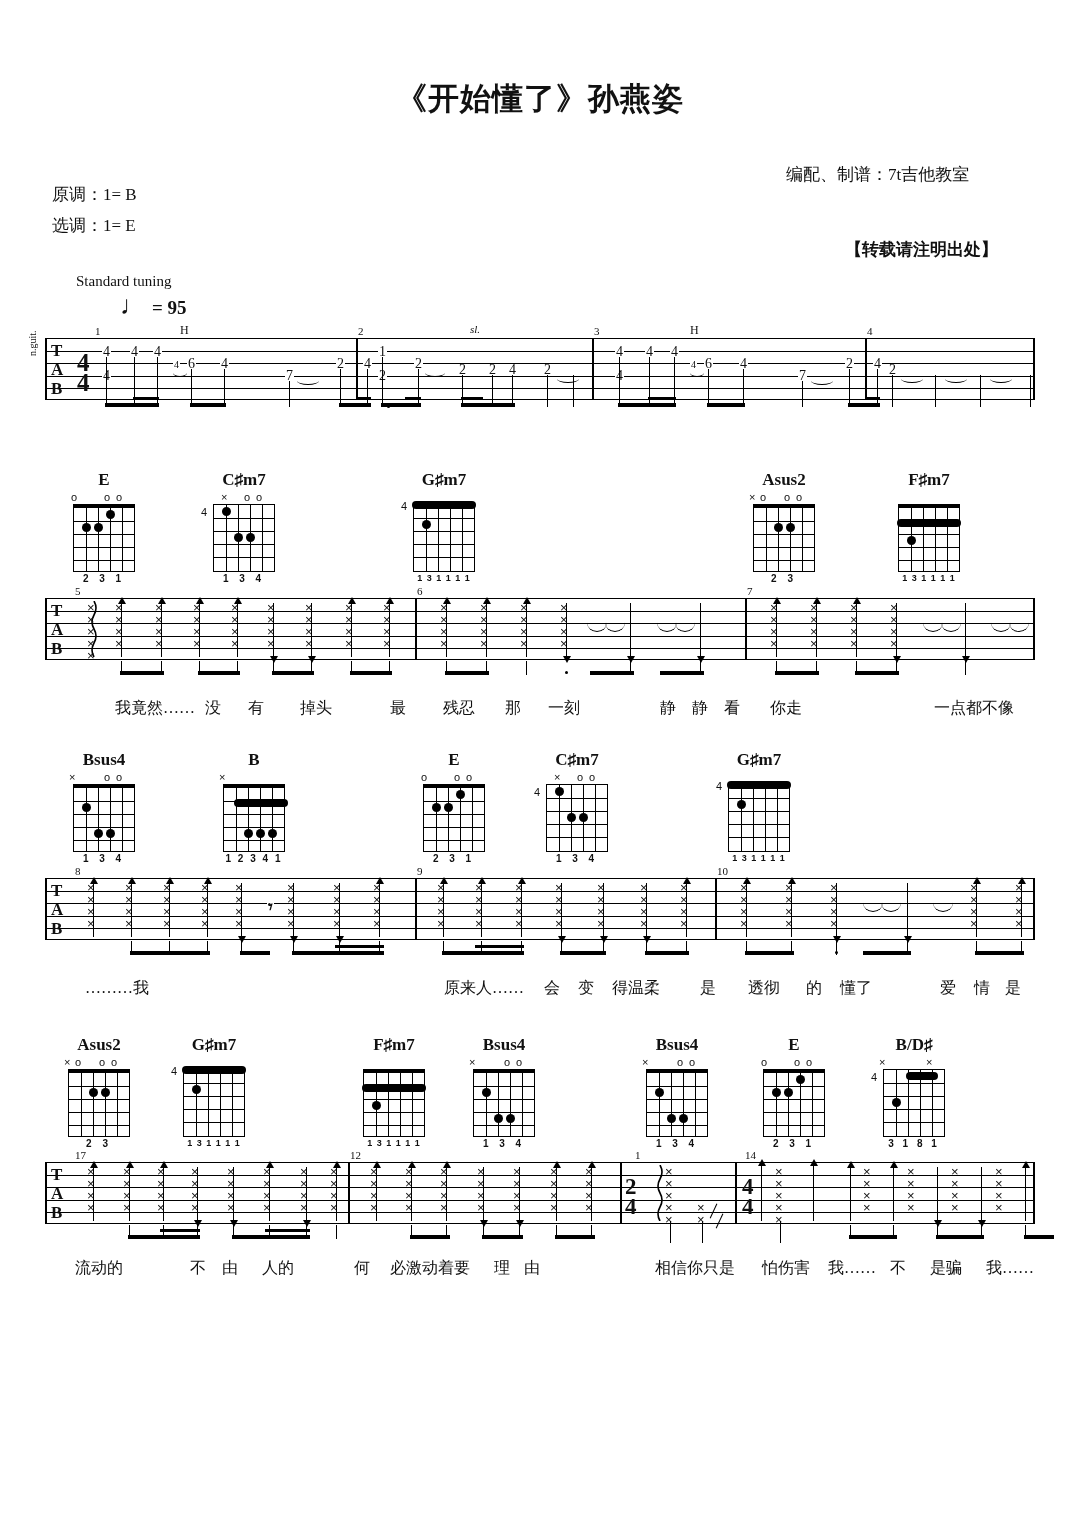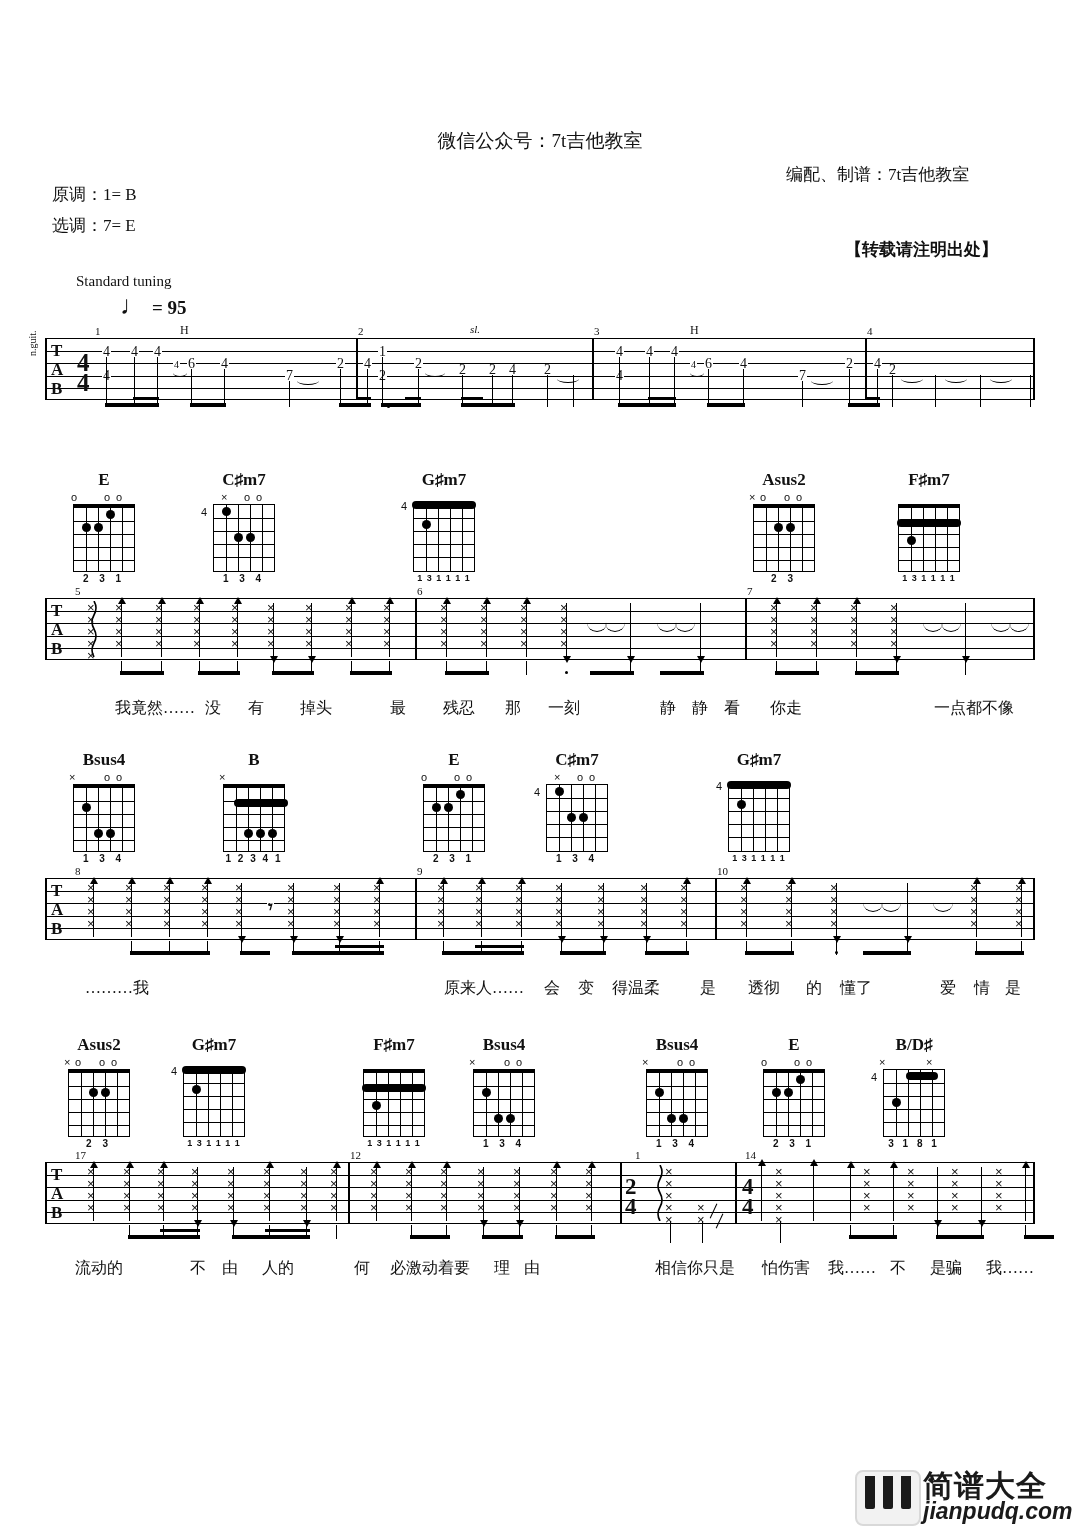--- a/index.html
+++ b/index.html
@@ -129,25 +129,25 @@
   .logotext{position:absolute;left:68px;top:-2px;font-size:30px;font-weight:700;
             font-family:"Liberation Sans",sans-serif;color:#1a1a1a;letter-spacing:1px;}
   .logourl{position:absolute;left:68px;top:30px;font-size:23px;font-style:italic;
            font-weight:700;font-family:"Liberation Sans",sans-serif;color:#1a1a1a;}
 </style>
 </head>
 <body>
 
 <div class="page">
 
-  <div class="subtitle">微信公众号：7t吉他教室</div>
+  <div class="title">《开始懂了》孙燕姿</div>
   <div class="credit">编配、制谱：7t吉他教室</div>
   <div class="repost">【转载请注明出处】</div>
   <div class="keyline key1">原调：1= B</div>
-  <div class="keyline key2">选调：7= E</div>
+  <div class="keyline key2">选调：1= E</div>
   <div class="tuning">Standard tuning</div>
   <div class="tempo">
     <span class="qnote">♩</span>
     <span>= 95</span>
   </div>
 
   <div class="system" style="top:338px;">
     <div class="nguit">n.guit.</div>
     <div class="staff">
       <div class="sline sl1"></div>
@@ -1225,23 +1225,14 @@
     <span class="lyr" style="left:494px;">理</span>
     <span class="lyr" style="left:524px;">由</span>
     <span class="lyr" style="left:655px;">相信你只是</span>
     <span class="lyr" style="left:762px;">怕伤害</span>
     <span class="lyr" style="left:828px;">我……</span>
     <span class="lyr" style="left:890px;">不</span>
     <span class="lyr" style="left:930px;">是骗</span>
     <span class="lyr" style="left:986px;">我……</span>
   </div>
 
-  <div class="logo">
-    <div class="keys">
-      <i style="left:8px;"></i>
-        <i style="left:26px;"></i>
-        <i style="left:44px;"></i>
-    </div>
-    <div class="logotext">简谱大全</div>
-    <div class="logourl">jianpudq.com</div>
-  </div>
 
 </div>
 
 </body></html>

